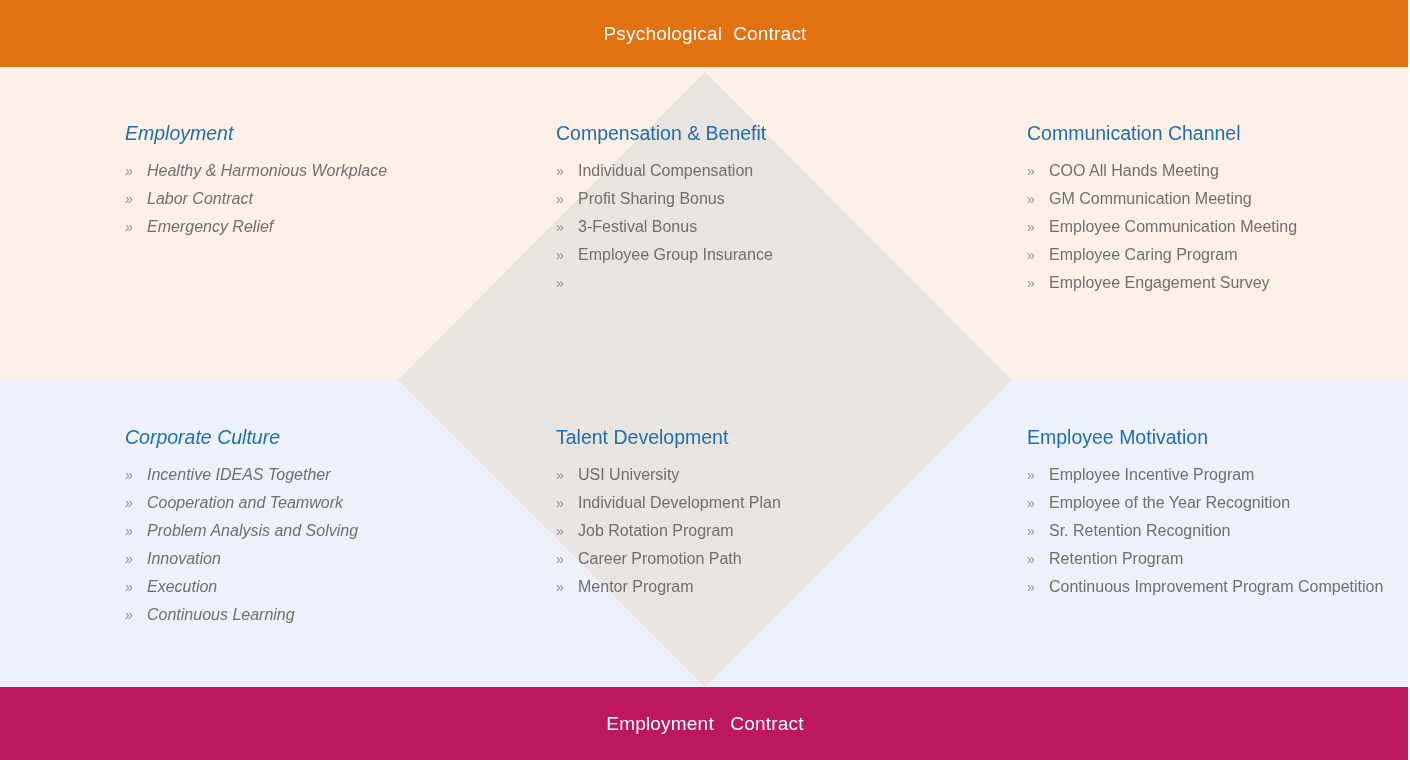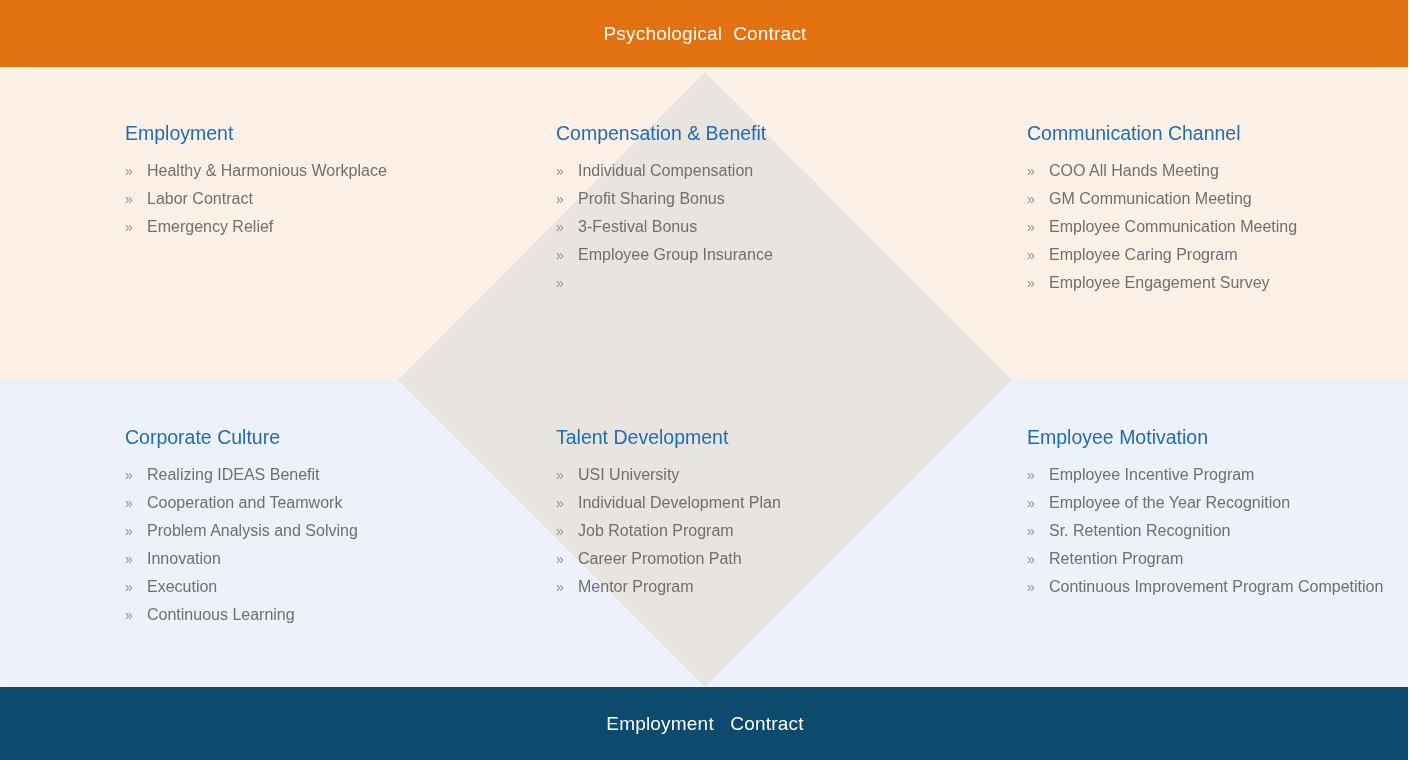--- a/index.html
+++ b/index.html
@@ -43,21 +43,21 @@
     z-index: 5;
   }
   .banner-top {
     top: 0;
     height: 67px;
     background: #E2710F;
   }
   .banner-bottom {
     top: 687px;
     height: 73px;
-    background: #0c4a6e;
+    background: #be185d;
   }
   .banner-text {
     color: #ffffff;
     font-size: 19px;
     font-weight: 400;
     letter-spacing: 0.2px;
     white-space: pre;
   }
 
   
@@ -67,21 +67,21 @@
     top: 67px;
     width: 1410px;
     height: 620px;
     z-index: 3;
   }
 
   .col {
     position: absolute;
     width: 360px;
   }
-  .col-c0 { left: 125px; }
+  .col-c0 { left: 125px; font-style: italic; }
   .col-c1 { left: 556px; }
   .col-c2 { left: 988px; }
   .col-r0 { top: 54px; }
   .col-r1 { top: 358px; }
 
   .col-c2 { width: 370px; margin-left: 39px; }
 
   .col-title {
     color: #1F6DB2;
     font-size: 19.5px;
@@ -204,21 +204,21 @@
           <span>Employee Engagement Survey</span>
         </li>
       </ul>
     </div>
 
     <div class="col col-c0 col-r1">
       <div class="col-title">Corporate Culture</div>
       <ul class="col-list">
         <li class="col-item">
           <span class="bullet">»</span>
-          <span>Realizing IDEAS Benefit</span>
+          <span>Incentive IDEAS Together</span>
         </li>
         <li class="col-item">
           <span class="bullet">»</span>
           <span>Cooperation and Teamwork</span>
         </li>
         <li class="col-item">
           <span class="bullet">»</span>
           <span>Problem Analysis and Solving</span>
         </li>
         <li class="col-item">

